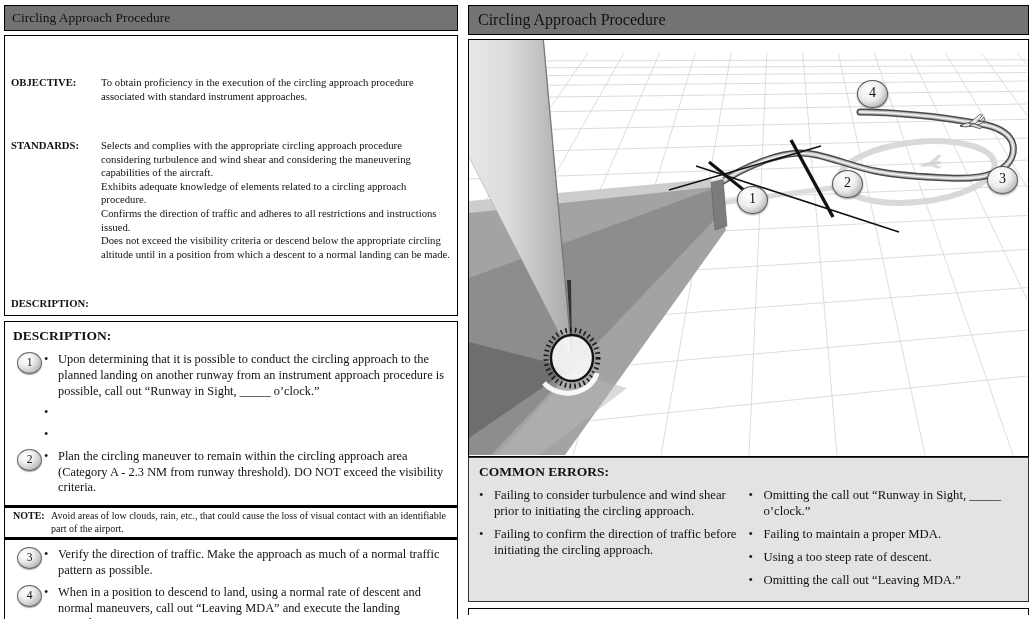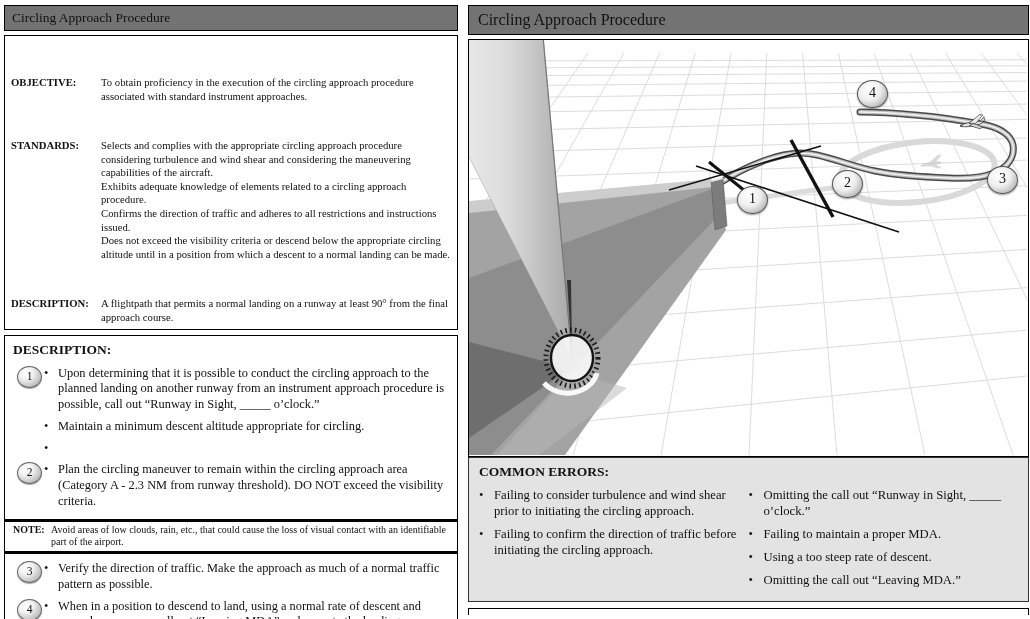--- a/index.html
+++ b/index.html
@@ -68,41 +68,37 @@
         <div class="spec-label">STANDARDS:</div>
         <div class="spec-text">
           <p>Selects and complies with the appropriate circling approach procedure considering turbulence and wind shear and considering the maneuvering capabilities of the aircraft.</p>
           <p>Exhibits adequate knowledge of elements related to a circling approach procedure.</p>
           <p>Confirms the direction of traffic and adheres to all restrictions and instructions issued.</p>
           <p>Does not exceed the visibility criteria or descend below the appropriate circling altitude until in a position from which a descent to a normal landing can be made.</p>
         </div>
       </div>
       <div class="spec-row">
         <div class="spec-label">DESCRIPTION:</div>
-        <div class="spec-text">
-          <p>A flightpath that permits a normal landing on a runway at least 90° from the final approach course.</p>
-        </div>
       </div>
     </div>
 
     <div class="box desc">
       <div class="desc-heading">DESCRIPTION:</div>
 
       <div class="d-item">
         <div class="d-numcol">
           <span class="sphere">1</span>
         </div>
         <div class="d-bullet">•</div>
         <div class="d-text">Upon determining that it is possible to conduct the circling approach to the planned landing on another runway from an instrument approach procedure is possible, call out “Runway in Sight, _____ o’clock.”</div>
       </div>
 
       <div class="d-item">
         <div class="d-numcol"></div>
         <div class="d-bullet">•</div>
-        <div class="d-text">Maintain a minimum descent altitude appropriate for circling.</div>
       </div>
 
       <div class="d-item">
         <div class="d-numcol"></div>
         <div class="d-bullet">•</div>
       </div>
 
       <div class="d-item">
         <div class="d-numcol">
           <span class="sphere">2</span>

